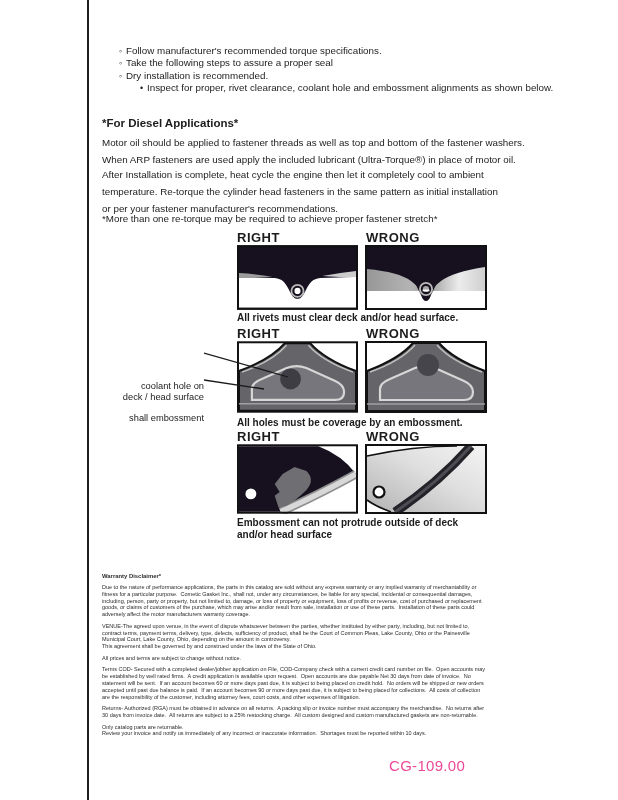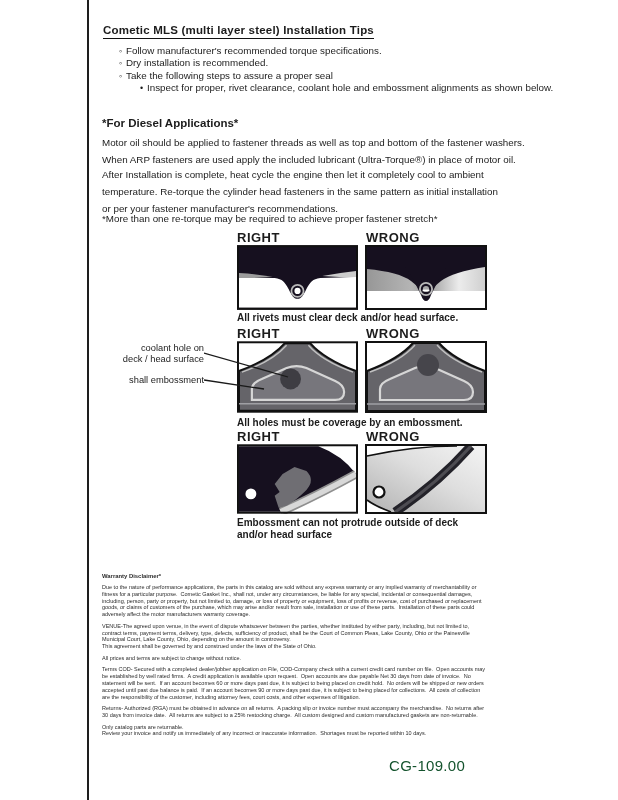--- a/index.html
+++ b/index.html
@@ -11,38 +11,37 @@
   .bullets{position:absolute;left:91px;top:45px;font-size:9.8px;}
   .bullet{display:flex;align-items:baseline;height:12.4px;white-space:pre;margin-left:28px;}
   .bullet.main::before{content:"◦";font-size:9px;width:7px;flex:0 0 7px;}
   .bullet.sub{padding-left:21px;}
   .bullet.sub::before{content:"•";font-size:9px;width:7px;flex:0 0 7px;}
   .h2{position:absolute;left:102px;top:117px;font-size:11.5px;font-weight:bold;}
   .para{position:absolute;left:102px;font-size:9.8px;line-height:17px;white-space:pre;}
   .dglabel{position:absolute;width:121px;text-align:left;font-size:13px;font-weight:bold;letter-spacing:.5px;}
   .caption{position:absolute;left:237px;font-size:10px;font-weight:bold;white-space:pre;line-height:11.5px;}
   .panel{position:absolute;display:block;}
-  .annot{position:absolute;left:104px;width:100px;text-align:right;font-size:9.3px;line-height:10.6px;white-space:pre;}
+  .annot{position:absolute;left:104px;width:100px;text-align:right;font-size:9.3px;line-height:10.6px;white-space:pre;margin-top:38px;}
   .footer{position:absolute;left:102px;top:573px;width:440px;color:#2b2b2b;}
   .ftitle{font-size:5.9px;font-weight:bold;margin:0 0 5px 0;}
   .footer p{font-size:5.5px;line-height:6.8px;margin:0 0 4.8px 0;white-space:pre;font-weight:400;}
-  .doccode{position:absolute;left:389px;top:757px;font-size:15px;color:#14532d;letter-spacing:.3px;}
+  .doccode{position:absolute;left:389px;top:757px;font-size:15px;color:#ec4899;letter-spacing:.3px;}
 </style>
 </head>
 <body>
 
 <div class="page">
   <div class="vrule"></div>
 
-  <div class="title">Cometic MLS (multi layer steel) Installation Tips</div>
 
   <div class="bullets">
     <div class="bullet main"><span>Follow manufacturer's recommended torque specifications.</span></div>
+    <div class="bullet main"><span>Take the following steps to assure a proper seal</span></div>
     <div class="bullet main"><span>Dry installation is recommended.</span></div>
-    <div class="bullet main"><span>Take the following steps to assure a proper seal</span></div>
     <div class="bullet sub"><span>Inspect for proper, rivet clearance, coolant hole and embossment alignments as shown below.</span></div>
   </div>
 
   <div class="h2">*For Diesel Applications*</div>
   <div class="para" style="top:134px;">Motor oil should be applied to fastener threads as well as top and bottom of the fastener washers.
 When ARP fasteners are used apply the included lubricant (Ultra-Torque®) in place of motor oil.</div>
   <div class="para" style="top:166px;">After Installation is complete, heat cycle the engine then let it completely cool to ambient
 temperature. Re-torque the cylinder head fasteners in the same pattern as initial installation
 or per your fastener manufacturer's recommendations.</div>
   <div class="para" style="top:210px;">*More than one re-torque may be required to achieve proper fastener stretch*</div>

